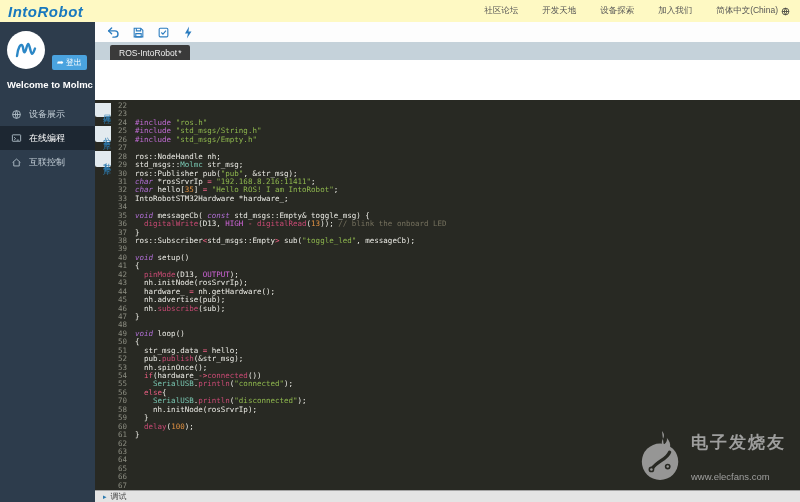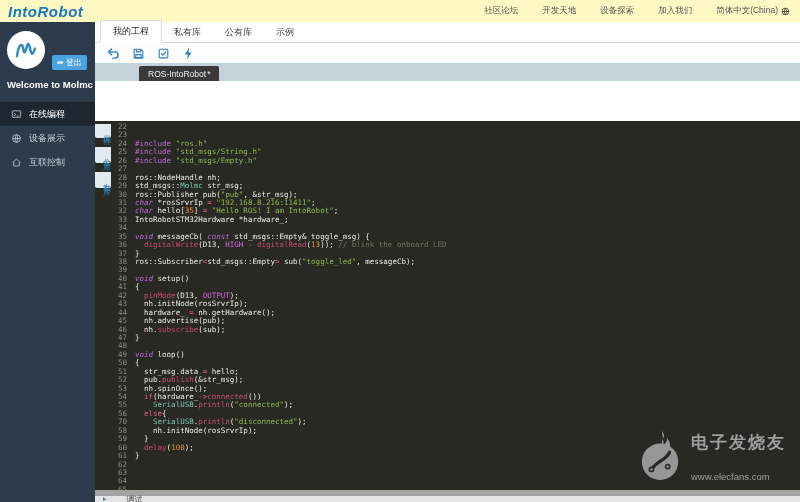--- a/index.html
+++ b/index.html
@@ -46,21 +46,21 @@
             display:flex; align-items:flex-end; padding-left:5px; }
   .tab { font-size:9px; color:#444; padding:4px 12px 4px; cursor:pointer; position:relative; top:1px; }
   .tab.active { background:#fff; border:1px solid #d9d9d9; border-bottom:1px solid #fff; color:#222; }
 
   .toolbar { height:20px; background:#fdfdfd; display:flex; align-items:center; gap:12px; padding-left:12px; }
   .tool-btn { width:13px; height:13px; color:#2b7cbf; background:none; border:none; padding:0; cursor:pointer; }
   .tool-btn svg { width:100%; height:100%; display:block; }
 
   .filetabs { height:18px; background:#c5d2da; display:flex; align-items:flex-end; padding-left:15px; }
   .filetab { background:#3a3a3a; color:#eee; font-size:8.5px; padding:3px 9px 2px;
-             border-radius:2px 2px 0 0; cursor:pointer; display:flex; gap:1px;margin-left:29px; }
+             border-radius:2px 2px 0 0; cursor:pointer; display:flex; gap:1px; }
 
   
   .editor { flex:1; background:#282923; position:relative; display:flex; overflow:hidden;margin-top:40px; }
   .vtabs { width:16px; flex:none; display:flex; flex-direction:column; gap:9px; padding-top:3px; }
   .vtab { background:#e2eaef; color:#2d7bb0; writing-mode:vertical-rl; font-size:8px;
           padding:5px 0; text-align:center; border-radius:0 0 2px 2px; letter-spacing:2px; cursor:pointer; }
   .code { flex:1; font-family:"DejaVu Sans Mono", monospace; font-size:7.5px; line-height:8.45px;
           padding-top:2px; cursor:text; }
   .line { display:flex; height:8.45px; white-space:pre; }
   .ln { width:24px; flex:none; text-align:right; padding-right:8px; color:#8b8c80; }
@@ -76,22 +76,22 @@
   .tok-cmt { color:#75715e; }
   .tok-cls { color:#79c7b2; }
 
   
   .watermark { position:absolute; right:14px; bottom:8px; display:flex; align-items:center; gap:7px; opacity:.85; }
   .wm-logo { width:46px; height:52px; }
   .wm-text { display:flex; flex-direction:column;gap:16px; }
   .wm-title { font-size:17px; font-weight:bold; color:#b3b3b3; letter-spacing:2px; font-family:"DejaVu Serif", serif; }
   .wm-url { font-size:9.5px; color:#b3b3b3; margin-top:1px; }
 
-  .statusbar { height:12px; background:#e4e4e4; border-top:6px solid #a3a3a3;
-               display:flex; align-items:center; gap:20px; padding-left:8px;
+  .statusbar { height:12px; background:#e4e4e4; border-top:1px solid #a3a3a3;
+               display:flex; align-items:center; gap:4px; padding-left:8px;
                font-size:8px; color:#444; }
   .statusbar .tri { font-size:7px; color:#2d7bb0; }
 </style>
 </head>
 <body>
 
 <div class="page">
 
   <header class="topbar">
     <div class="logo">IntoRobot</div>
@@ -122,58 +122,52 @@
               <path d="M8 28c1-11 5-17 7-14 2 3 1 9 3 9s3-11 5-11 3 13 5 13 3-5 4-7" fill="none" stroke="#2b87c6" stroke-width="3.2" stroke-linecap="round" stroke-linejoin="round"></path>
             </svg>
         </div>
         <button class="logout">
           <span>➦</span>
             <span>登出</span>
         </button>
       </div>
       <div class="welcome">Welcome to Molmc</div>
       <nav class="side-menu">
+          <div class="side-item">
+            <span class="ic">
+              <svg viewBox="0 0 24 24" fill="none" stroke="currentColor" stroke-width="2">
+                <circle cx="12" cy="12" r="8.5"></circle>
+                <path d="M3.5 12h17M12 3.5c3.2 3 3.2 14 0 17M12 3.5c-3.2 3-3.2 14 0 17"></path>
+              </svg>
+            </span>
+            <span>设备展示</span>
+          </div>
           <div class="side-item active">
             <span class="ic">
               <svg viewBox="0 0 24 24" fill="none" stroke="currentColor" stroke-width="2">
                 <rect x="3" y="4" width="18" height="14" rx="1"></rect>
                 <path d="M7 9l3 3.5L7 15M12.5 15.5H17"></path>
               </svg>
             </span>
             <span>在线编程</span>
           </div>
           <div class="side-item">
             <span class="ic">
               <svg viewBox="0 0 24 24" fill="none" stroke="currentColor" stroke-width="2">
-                <circle cx="12" cy="12" r="8.5"></circle>
-                <path d="M3.5 12h17M12 3.5c3.2 3 3.2 14 0 17M12 3.5c-3.2 3-3.2 14 0 17"></path>
-              </svg>
-            </span>
-            <span>设备展示</span>
-          </div>
-          <div class="side-item">
-            <span class="ic">
-              <svg viewBox="0 0 24 24" fill="none" stroke="currentColor" stroke-width="2">
                 <path d="M3.5 12 12 4.5 20.5 12"></path>
                 <path d="M6 11v8.5h12V11"></path>
               </svg>
             </span>
             <span>互联控制</span>
           </div>
         </nav>
     </aside>
 
     <main class="main">
 
-      <div class="tabrow">
-          <div class="tab active">我的工程</div>
-          <div class="tab">私有库</div>
-          <div class="tab">公有库</div>
-          <div class="tab">示例</div>
-        </div>
 
       <div class="toolbar">
           <button class="tool-btn"><span><svg viewBox="0 0 24 24" fill="none" stroke="currentColor" stroke-width="2.6" stroke-linecap="round" stroke-linejoin="round">
                 <path d="M8.5 3.5 3 9l5.5 5.5"></path>
                 <path d="M3 9h11.5a5.8 5.8 0 0 1 0 11.6H11"></path>
               </svg></span></button>
           <button class="tool-btn"><span><svg viewBox="0 0 24 24" fill="none" stroke="currentColor" stroke-width="2">
                 <path d="M4 4h12l4 4v12H4z"></path>
                 <path d="M8 4v5h8V4M7 14h10v6H7z"></path>
               </svg></span></button>

